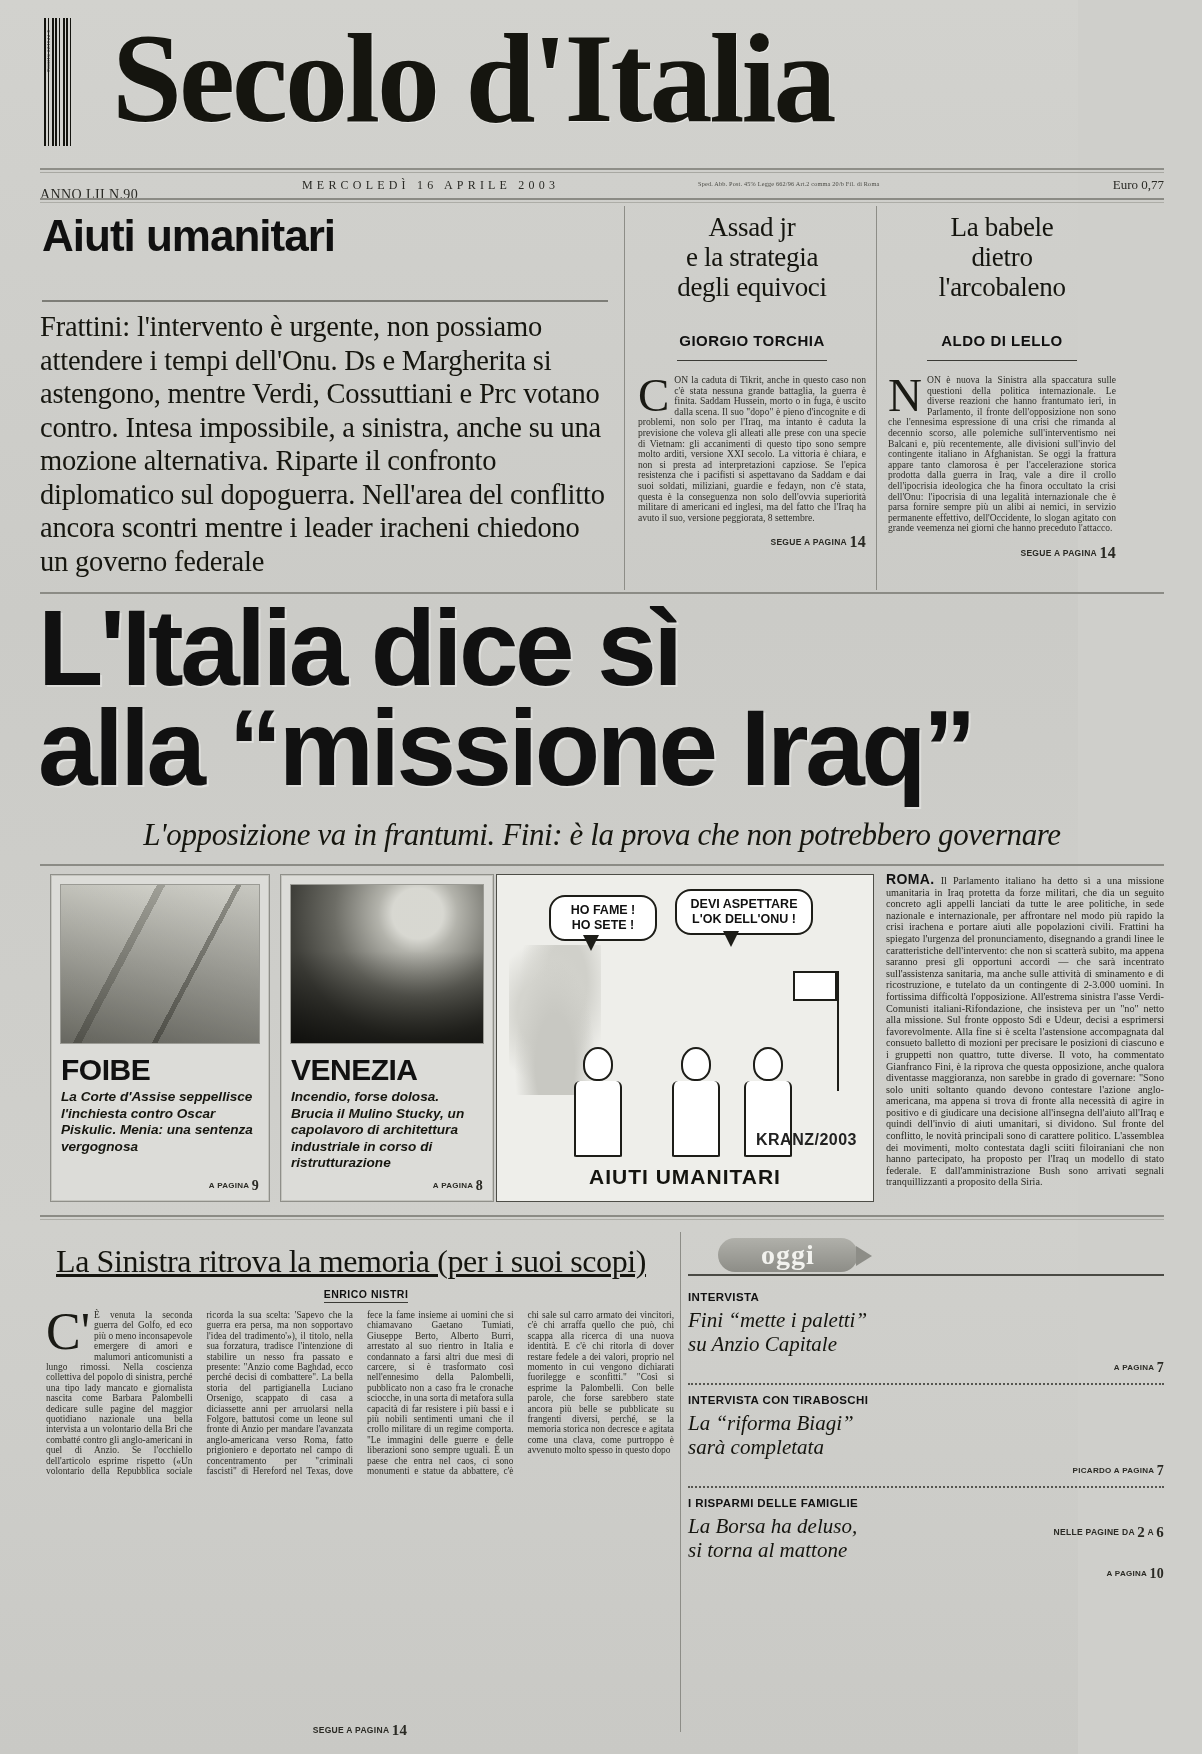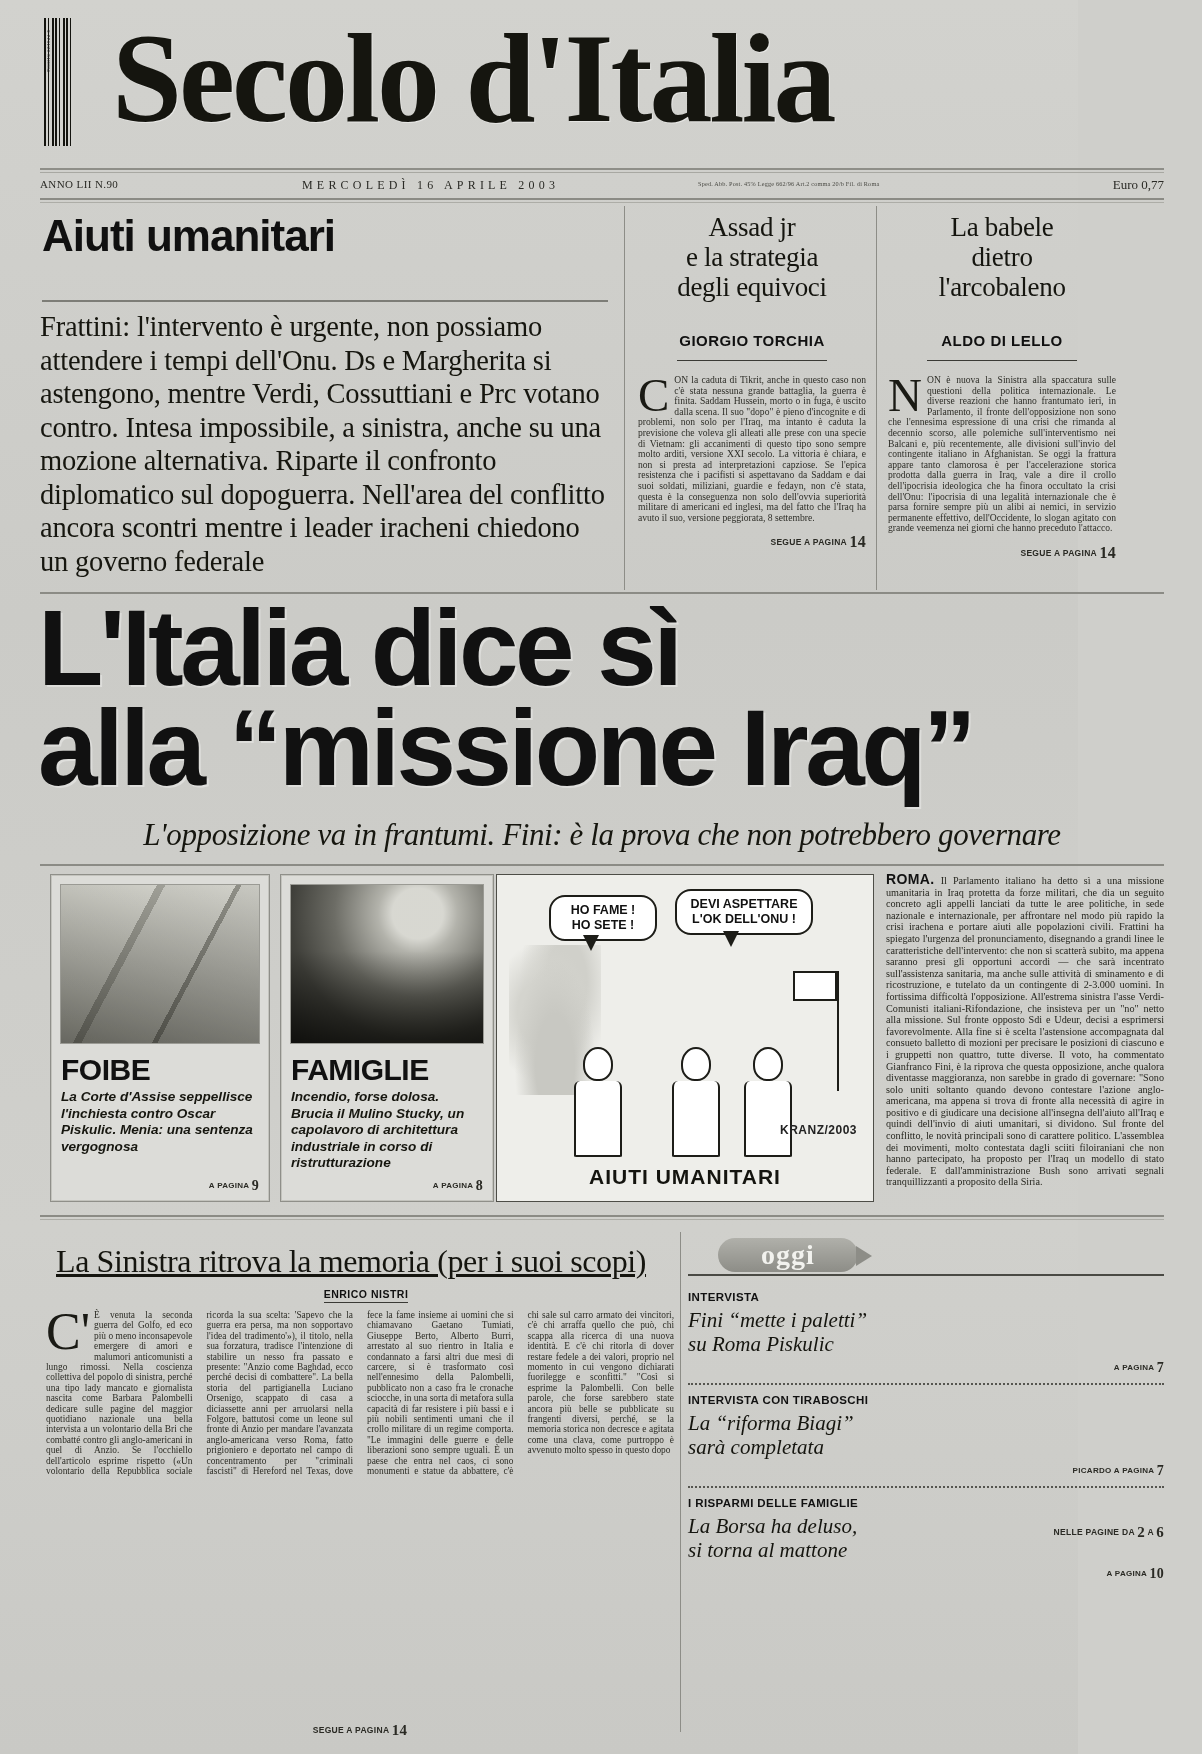--- a/index.html
+++ b/index.html
@@ -25,21 +25,21 @@
   .mast-title{
     position:absolute;left:112px;top:16px;width:1000px;
     font-family:"Liberation Serif",serif;
     font-weight:700;font-size:126px;line-height:126px;
     letter-spacing:-3px;color:#15150f;
     text-shadow:1px 1px 0 rgba(255,255,255,.45);
   }
   .mast-rule{position:absolute;left:40px;top:168px;width:1124px;height:2px;background:#8e8e88;}
   .mast-rule2{position:absolute;left:40px;top:172px;width:1124px;height:1px;background:#a8a8a2;}
   .mast-info{position:absolute;left:40px;top:177px;width:1124px;height:20px;}
-  .mi-left{position:absolute;left:0;top:1px;font-size:11px;letter-spacing:.4px;color:#2a2a25;}
+  .mi-left{position:absolute;left:0;top:10px;font-size:14px;letter-spacing:.4px;color:#2a2a25;}
   .mi-date{position:absolute;left:262px;top:1px;font-size:12px;letter-spacing:4.2px;color:#2a2a25;}
   .mi-legal{position:absolute;left:658px;top:3px;font-size:6.2px;letter-spacing:.2px;color:#4a4a44;width:268px;}
   .mi-price{position:absolute;right:0;top:0px;font-size:13px;color:#2a2a25;}
   .mast-rule3{position:absolute;left:40px;top:198px;width:1124px;height:2px;background:#8b8b85;}
   .mast-rule4{position:absolute;left:40px;top:202px;width:1124px;height:1px;background:#adada7;}
 
   
   .kicker{
     position:absolute;left:42px;top:212px;
     font-family:"Liberation Sans",sans-serif;font-weight:700;
@@ -123,22 +123,22 @@
   .cart-sky{position:absolute;inset:0;overflow:hidden;}
   .bubble{position:absolute;background:#fff;border:2px solid #1d1d18;border-radius:16px;
     font-family:"Liberation Sans",sans-serif;font-weight:700;font-size:12.5px;line-height:15px;
     text-align:center;padding:6px 8px;color:#111;}
   .bub1{left:52px;top:20px;width:88px;}
   .bub2{left:178px;top:14px;width:118px;}
   .bub-tail{position:absolute;width:0;height:0;border-left:8px solid transparent;
     border-right:8px solid transparent;border-top:16px solid #1d1d18;}
   .cart-caption{position:absolute;left:0;right:0;bottom:12px;text-align:center;
     font-family:"Liberation Sans",sans-serif;font-weight:700;font-size:21px;letter-spacing:1px;color:#14140f;}
-  .sign{position:absolute;right:16px;bottom:64px;font-family:"Liberation Sans",sans-serif;
-    font-weight:700;font-size:12px;letter-spacing:.5px;color:#222;margin-top:30px;}
+  .sign{position:absolute;right:16px;bottom:52px;font-family:"Liberation Sans",sans-serif;
+    font-weight:700;font-size:16px;letter-spacing:.5px;color:#222;margin-top:30px;}
   .fig{position:absolute;bottom:44px;}
   .fig .head{width:26px;height:30px;border:2px solid #1d1d18;border-radius:50% 50% 45% 45%;background:#fff;}
   .fig .body{width:44px;height:74px;border:2px solid #1d1d18;border-top:none;background:#fff;
     border-radius:6px 6px 2px 2px;margin-left:-9px;}
   .smoke{position:absolute;left:12px;top:70px;width:92px;height:150px;
     background:radial-gradient(ellipse at 50% 80%,#c8c8c2 0 30%,transparent 62%),
                radial-gradient(ellipse at 35% 45%,#d4d4ce 0 28%,transparent 60%),
                radial-gradient(ellipse at 62% 25%,#d0d0ca 0 26%,transparent 58%);}
   .flagpole{position:absolute;right:34px;top:96px;width:2px;height:120px;background:#1d1d18;}
   .flag{position:absolute;right:36px;top:96px;width:40px;height:26px;border:2px solid #1d1d18;background:#fff;}
@@ -255,21 +255,21 @@
     <div class="pb-title">FOIBE</div>
     <div class="pb-sub">La Corte d'Assise seppellisce l'inchiesta contro Oscar Piskulic. Menia: una sentenza vergognosa</div>
     <div class="pb-page">
       <span>A PAGINA</span>
       <b>9</b>
     </div>
   </div>
 
   <div class="picbox pb2">
     <div class="pic b"></div>
-    <div class="pb-title">FAMIGLIE</div>
+    <div class="pb-title">VENEZIA</div>
     <div class="pb-sub">Incendio, forse dolosa. Brucia il Mulino Stucky, un capolavoro di architettura industriale in corso di ristrutturazione</div>
     <div class="pb-page">
       <span>A PAGINA</span>
       <b>8</b>
     </div>
   </div>
 
   <div class="cartoon">
     <div class="cart-sky">
       <div class="smoke"></div>
@@ -337,21 +337,21 @@
 
   <div class="oggi">
     <div class="oggi-logo">oggi</div>
     <div class="oggi-arrow"></div>
     <div class="oggi-top" style="top:36px;"></div>
 
     <div style="margin-top:44px;">
       <div class="oggi-item">
         <div class="oi-kick">INTERVISTA</div>
         <div class="oi-title" style="white-space:pre-line">Fini “mette i paletti”
-su Roma Piskulic</div>
+su Anzio Capitale</div>
         <div class="oi-page">
           <span>A PAGINA</span>
           <b>7</b>
         </div>
       </div>
       <div class="oi-div"></div>
 
       <div class="oggi-item">
         <div class="oi-kick">INTERVISTA CON TIRABOSCHI</div>
         <div class="oi-title" style="white-space:pre-line">La “riforma Biagi”

